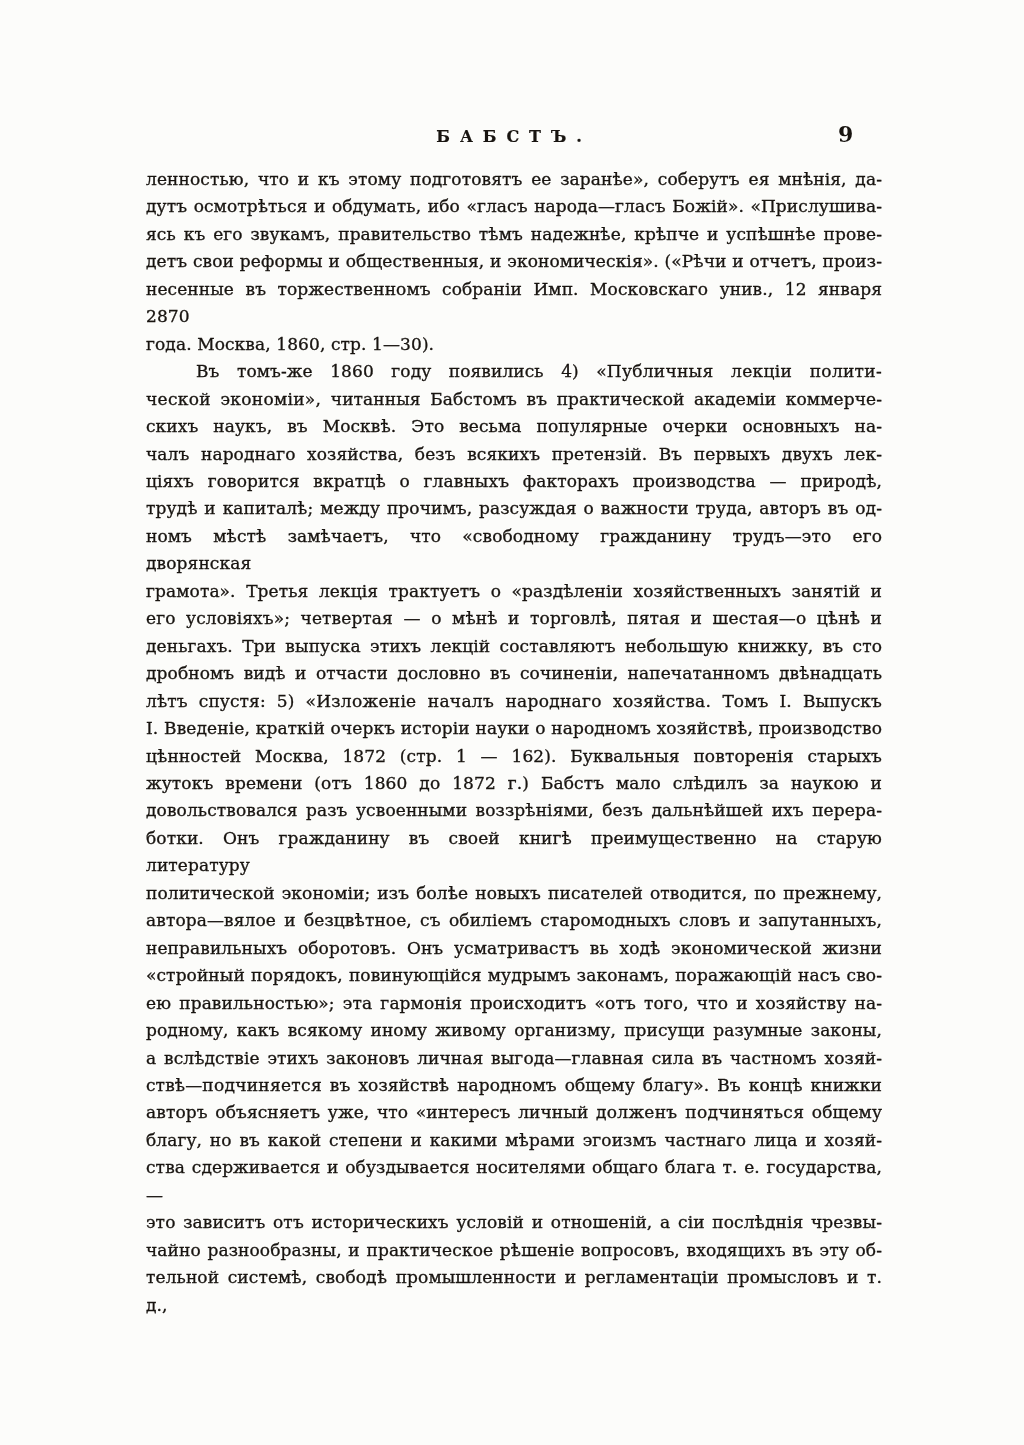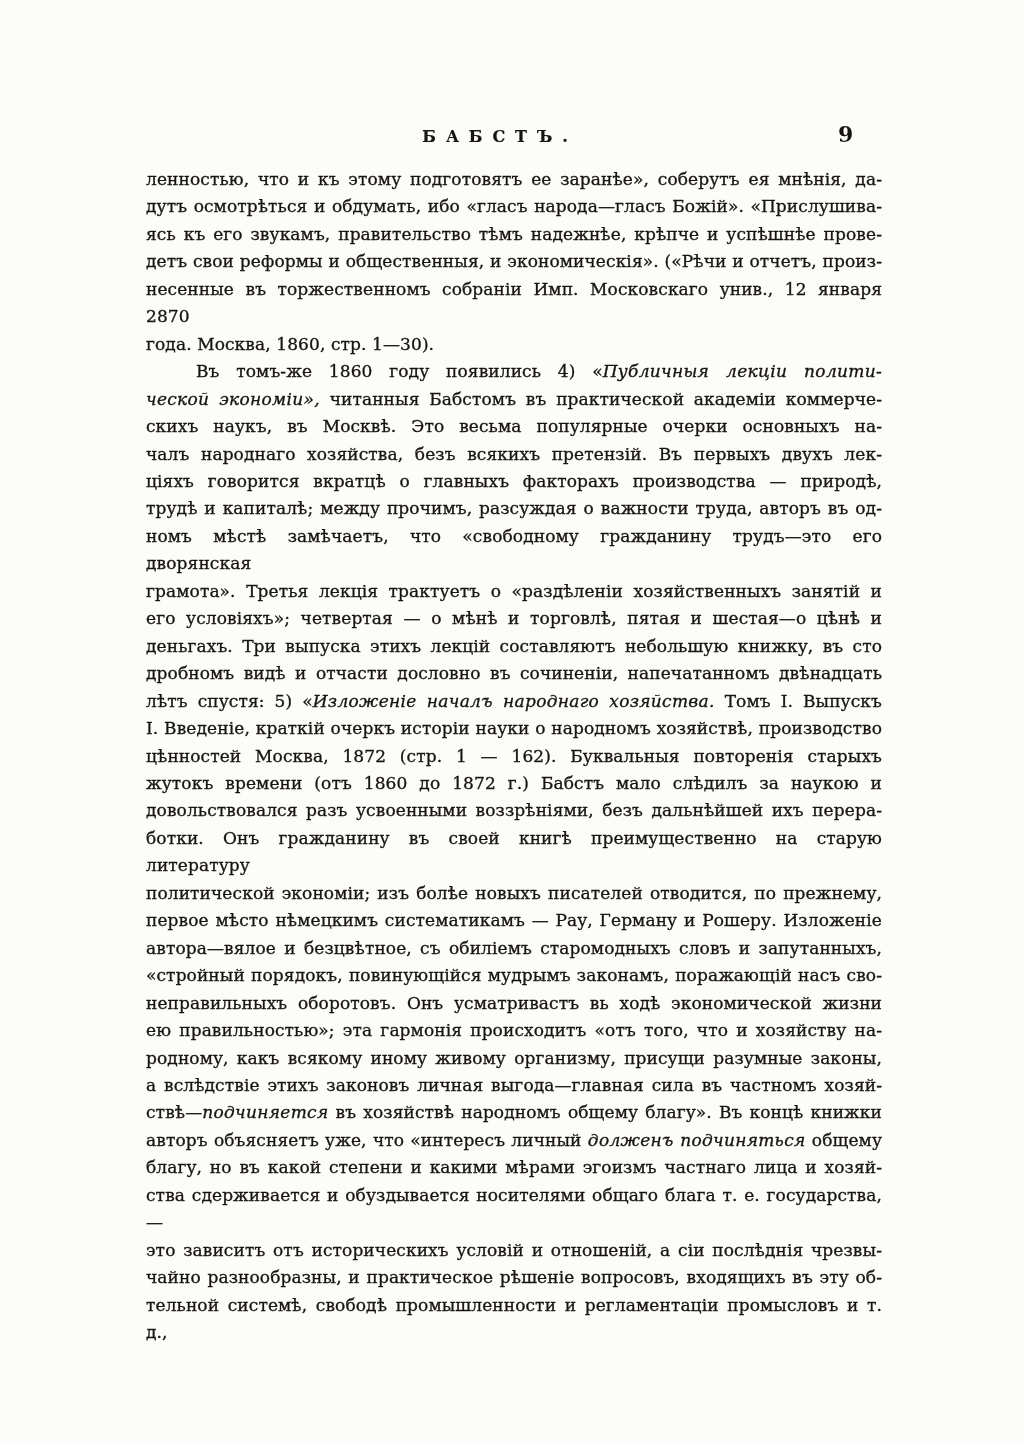--- a/index.html
+++ b/index.html
@@ -12,21 +12,21 @@
     background:var(--paper);
     font-family:"DejaVu Serif","Liberation Serif",serif;
   }
   .page{
     position:relative;width:1024px;height:1445px;
     background:var(--paper);
     overflow:hidden;
     color:var(--ink);
   }
   .running-head{
-    position:absolute;top:127px;left:132px;width:736px;
+    position:absolute;top:127px;left:146px;width:736px;
     text-align:center;
   }
   .head-title{
     display:inline-block;
     font-size:16px;font-weight:bold;
     letter-spacing:0.62em;
     -webkit-text-stroke:0.2px var(--ink);
   }
   .page-num{
     position:absolute;top:121px;left:838px;
@@ -44,21 +44,20 @@
     -webkit-text-stroke:0.32px var(--ink);
     white-space:normal;
   }
   .line.para-end{
     text-align-last:left;
   }
   .line.indent{
     text-indent:50px;
   }
   .run.italic{
-    font-style:italic;
     letter-spacing:0.3px;
   }
 </style>
 </head>
 <body>
 
 <div class="page">
   <div class="running-head">
     <span class="head-title">БАБСТЪ.</span>
   </div>
@@ -81,24 +80,23 @@
       <div class="line"><span class="run">его условіяхъ»; четвертая — о мѣнѣ и торговлѣ, пятая и шестая—о цѣнѣ и</span></div>
       <div class="line"><span class="run">деньгахъ. Три выпуска этихъ лекцій составляютъ небольшую книжку, въ сто</span></div>
       <div class="line"><span class="run">дробномъ видѣ и отчасти дословно въ сочиненіи, напечатанномъ двѣнадцать</span></div>
       <div class="line"><span class="run">лѣтъ спустя: 5) «</span><span class="run italic">Изложеніе началъ народнаго хозяйства.</span><span class="run"> Томъ I. Выпускъ</span></div>
       <div class="line"><span class="run">I. Введеніе, краткій очеркъ исторіи науки о народномъ хозяйствѣ, производство</span></div>
       <div class="line"><span class="run">цѣнностей Москва, 1872 (стр. 1 — 162). Буквальныя повторенія старыхъ</span></div>
       <div class="line"><span class="run">жутокъ времени (отъ 1860 до 1872 г.) Бабстъ мало слѣдилъ за наукою и</span></div>
       <div class="line"><span class="run">довольствовался разъ усвоенными воззрѣніями, безъ дальнѣйшей ихъ перера-</span></div>
       <div class="line"><span class="run">ботки. Онъ гражданину въ своей книгѣ преимущественно на старую литературу</span></div>
       <div class="line"><span class="run">политической экономіи; изъ болѣе новыхъ писателей отводится, по прежнему,</span></div>
-      <div class="line"><span class="run">первое мѣсто нѣмецкимъ систематикамъ — Рау, Герману и Рошеру. Изложеніе</span></div>
       <div class="line"><span class="run">автора—вялое и безцвѣтное, съ обиліемъ старомодныхъ словъ и запутанныхъ,</span></div>
+      <div class="line"><span class="run">неправильныхъ оборотовъ. Онъ усматривастъ вь ходѣ экономической жизни</span></div>
       <div class="line"><span class="run">«стройный порядокъ, повинующійся мудрымъ законамъ, поражающій насъ сво-</span></div>
-      <div class="line"><span class="run">неправильныхъ оборотовъ. Онъ усматривастъ вь ходѣ экономической жизни</span></div>
       <div class="line"><span class="run">ею правильностью»; эта гармонія происходитъ «отъ того, что и хозяйству на-</span></div>
       <div class="line"><span class="run">родному, какъ всякому иному живому организму, присущи разумные законы,</span></div>
       <div class="line"><span class="run">а вслѣдствіе этихъ законовъ личная выгода—главная сила въ частномъ хозяй-</span></div>
       <div class="line"><span class="run">ствѣ—</span><span class="run italic">подчиняется</span><span class="run"> въ хозяйствѣ народномъ общему благу». Въ концѣ книжки</span></div>
       <div class="line"><span class="run">авторъ объясняетъ уже, что «интересъ личный </span><span class="run italic">долженъ подчиняться</span><span class="run"> общему</span></div>
       <div class="line"><span class="run">благу, но въ какой степени и какими мѣрами эгоизмъ частнаго лица и хозяй-</span></div>
       <div class="line"><span class="run">ства сдерживается и обуздывается носителями общаго блага т. е. государства,—</span></div>
       <div class="line"><span class="run">это зависитъ отъ историческихъ условій и отношеній, а сіи послѣднія чрезвы-</span></div>
       <div class="line"><span class="run">чайно разнообразны, и практическое рѣшеніе вопросовъ, входящихъ въ эту об-</span></div>
       <div class="line"><span class="run">тельной системѣ, свободѣ промышленности и регламентаціи промысловъ и т. д.,</span></div>

